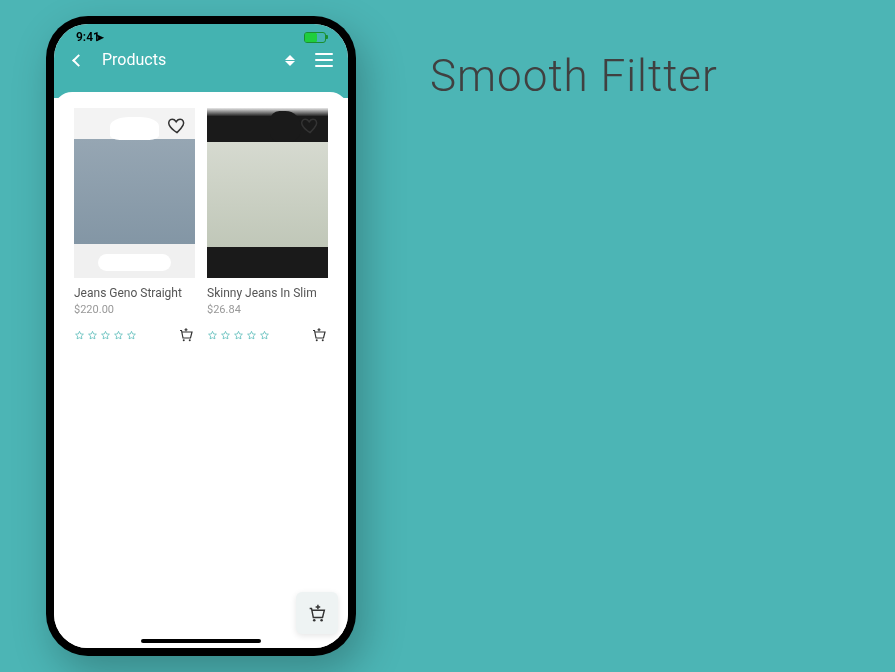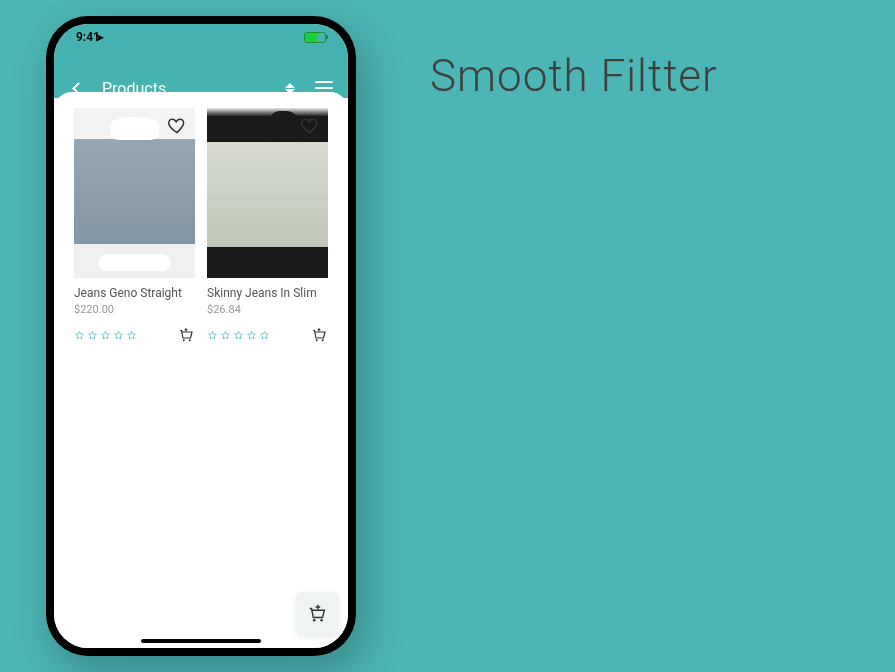--- a/index.html
+++ b/index.html
@@ -5,21 +5,21 @@
 *{box-sizing:border-box;margin:0;padding:0;font-family:-apple-system,BlinkMacSystemFont,"Segoe UI",Roboto,sans-serif}
 body{width:895px;height:672px;background:#4cb5b5;position:relative;overflow:hidden}
 .page-title{position:absolute;left:430px;top:50px;font-size:44px;font-weight:300;color:#404040;letter-spacing:1px}
 .phone{position:absolute;left:46px;top:16px;width:310px;height:640px;background:#000;border-radius:42px;padding:8px;box-shadow:8px 16px 40px rgba(0,0,0,.25)}
 .screen{width:100%;height:100%;background:#fff;border-radius:34px;overflow:hidden;display:flex;flex-direction:column;position:relative}
 .statusbar{height:26px;background:#44b3b1;display:flex;align-items:center;justify-content:space-between;padding:0 22px;font-size:12px;font-weight:600;color:#000}
 .statusbar .right{display:flex;align-items:center;gap:4px}
 .battery{width:22px;height:11px;border:1.2px solid #1a8f2e;border-radius:3px;position:relative}
 .battery::after{content:"";position:absolute;right:-3px;top:2.5px;width:2px;height:4px;background:#1a8f2e;border-radius:0 1px 1px 0}
 .battery-fill{height:100%;width:60%;background:#1fce3d;border-radius:1.5px}
-.navbar{height:48px;background:#44b3b1;display:flex;align-items:flex-end;padding:0 14px;gap:14px;color:#fff}
+.navbar{height:48px;background:#44b3b1;display:flex;align-items:flex-start;padding:0 14px;gap:14px;color:#fff}
 .nav-title{font-size:16px;font-weight:400;flex:1}
 .nav-icon{width:20px;height:20px;display:flex;align-items:center;justify-content:center;cursor:pointer}
 .chevron-left{width:9px;height:9px;border-left:2.5px solid #fff;border-bottom:2.5px solid #fff;transform:rotate(45deg)}
 .sort-arrows{display:flex;flex-direction:column;gap:1px}
 .sort-arrows span{width:0;height:0;border-left:5px solid transparent;border-right:5px solid transparent}
 .sort-arrows .up{border-bottom:5px solid #fff}
 .sort-arrows .down{border-top:5px solid #fff}
 .hamburger{display:flex;flex-direction:column;gap:4px}
 .hamburger span{width:18px;height:2px;background:#fff;border-radius:1px}
 .content{flex:1;background:#fff;border-radius:18px 18px 0 0;margin-top:-6px;padding:16px 20px 0;overflow:hidden}

